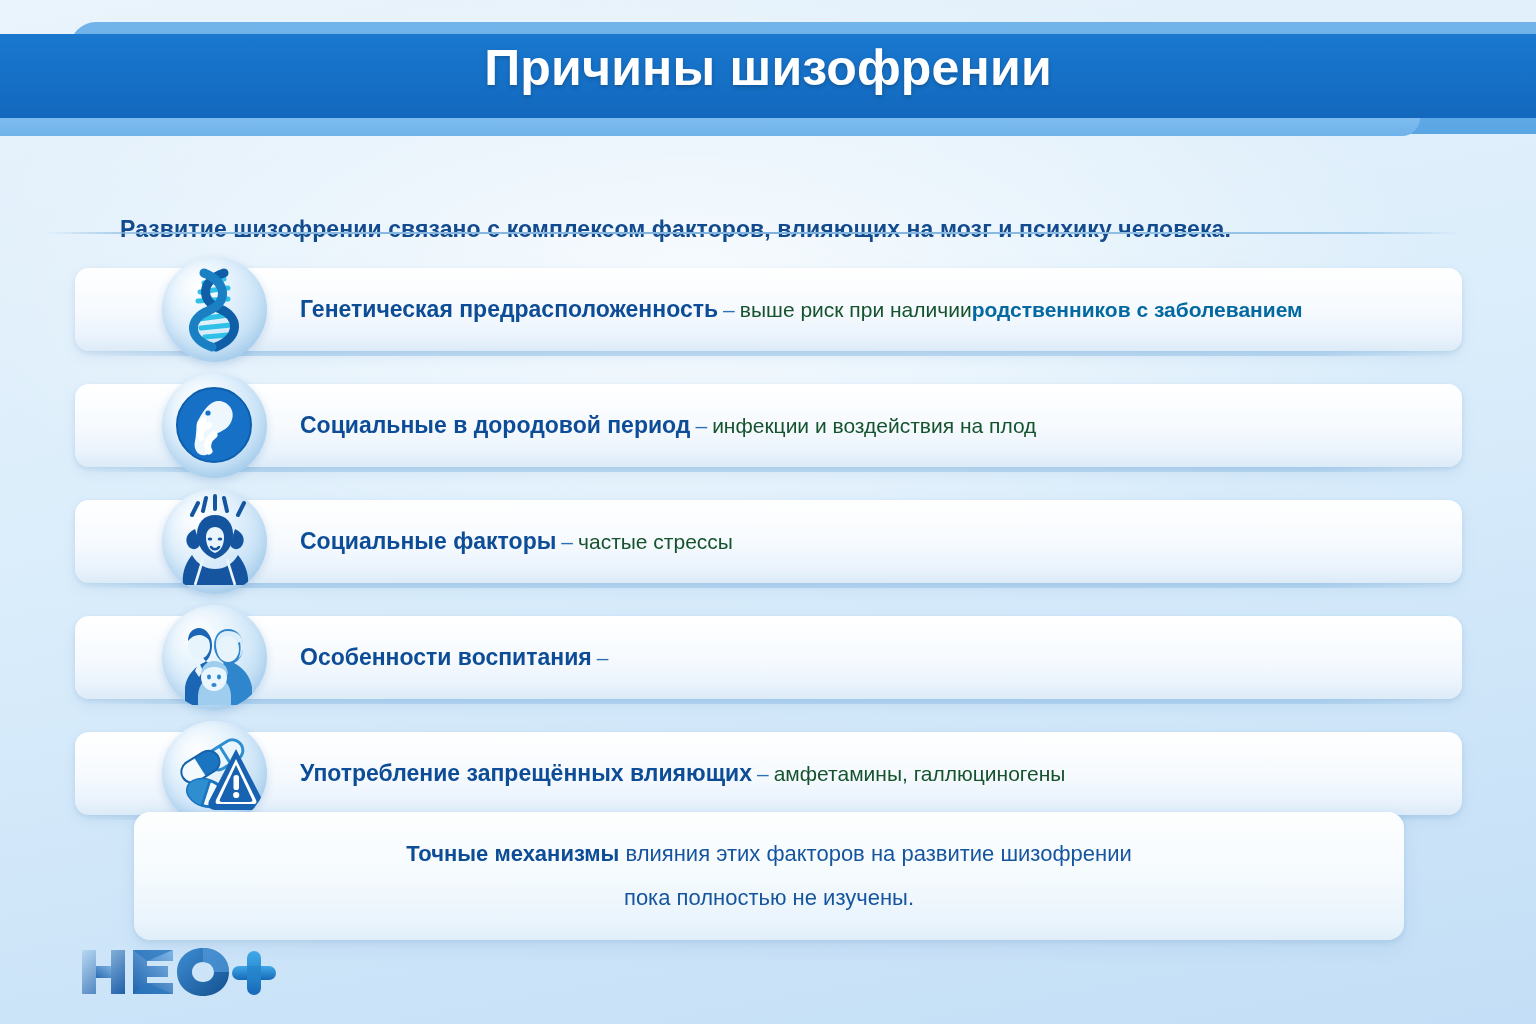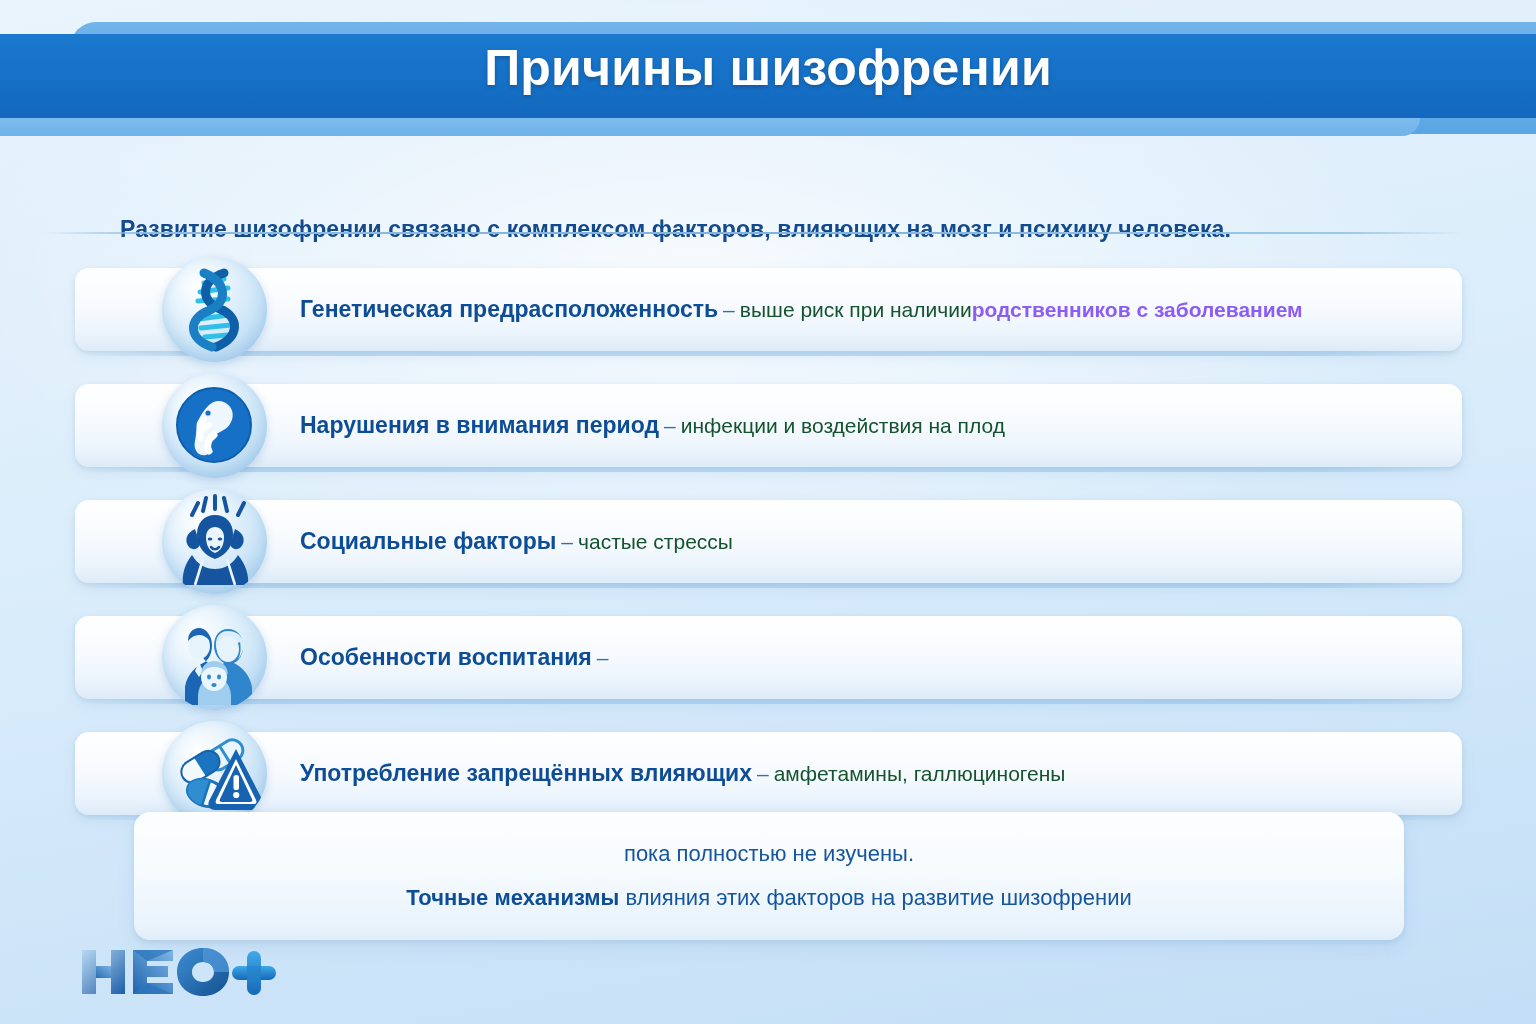--- a/index.html
+++ b/index.html
@@ -70,21 +70,21 @@
   }
   .icon-sphere svg{position:absolute;left:0;top:0;width:105px;height:105px;}
   .row-text{
     position:absolute;left:300px;top:0;height:83px;right:90px;
     display:flex;align-items:center;
     font-size:21px;white-space:nowrap;
   }
   .t-strong{font-weight:bold;color:#0d4c96;font-size:23px;}
   .t-dash{color:#2b6fb5;padding:0 5px;font-size:21px;}
   .t-rest{color:#14532d;font-size:21px;}
-  .t-em{color:#8b5cf6;font-weight:bold;font-size:21px;}
+  .t-em{color:#0369a1;font-weight:bold;font-size:21px;}
   
   .note{
     position:absolute;left:134px;top:812px;width:1270px;height:128px;
     background:linear-gradient(180deg,#fdfefe 0%,#f6fbfe 45%,#eaf4fc 85%,#e0eefa 100%);
     border-radius:16px;
     box-shadow:0 2px 5px rgba(80,130,180,.16), 0 8px 18px rgba(90,140,190,.12);
     display:flex;flex-direction:column;align-items:center;justify-content:center;
   }
   .note-line{color:#15559f;font-size:22px;line-height:44px;}
   .note-line .b{font-weight:bold;color:#0d4c96;}
@@ -141,21 +141,21 @@
         <circle cx="52" cy="52" r="37" fill="none" stroke="#0d5fad" stroke-width="2"></circle>
         <path d="M58 28 C70 30 74 42 68 51 C63 59 54 59 50 65 C46 72 50 80 44 82
                  C36 84 31 76 33 68 C35 60 33 52 38 44 C43 35 50 27 58 28 Z" fill="#eef7fd"></path>
         <path d="M44 44 C38 44 33 49 35 55 C37 60 43 60 45 56" fill="#ffffff"></path>
         <path d="M47 52 C41 55 36 60 39 65" fill="none" stroke="#ffffff" stroke-width="6" stroke-linecap="round"></path>
         <path d="M52 62 C46 66 44 73 47 78" fill="none" stroke="#ffffff" stroke-width="7" stroke-linecap="round"></path>
         <circle cx="46" cy="40" r="2.6" fill="#1570c6"></circle>
       </svg>
     </div>
     <div class="row-text">
-      <span class="t-strong">Нарушения в внимания период</span>
+      <span class="t-strong">Социальные в дородовой период</span>
       <span class="t-dash">–</span>
       <span class="t-rest">инфекции и воздействия на плод</span>
       <span class="t-em"></span>
     </div>
   </div>
 
   <div class="row">
     <div class="card"></div>
     <div class="icon-sphere">
       <svg viewBox="0 0 105 105">
@@ -252,24 +252,24 @@
       <span class="t-strong">Употребление запрещённых влияющих</span>
       <span class="t-dash">–</span>
       <span class="t-rest">амфетамины, галлюциногены</span>
       <span class="t-em"></span>
     </div>
   </div>
 
 </div>
 
 <div class="note">
-  <div class="note-line">пока полностью не изучены.</div>
   <div class="note-line">
     <span class="b">Точные механизмы</span><span> влияния этих факторов на развитие шизофрении</span>
   </div>
+  <div class="note-line">пока полностью не изучены.</div>
 </div>
 
 <div class="logo">
   <svg viewBox="0 0 200 56">
     <defs>
       <linearGradient id="g1" x1="0" y1="0" x2="1" y2="1">
         <stop offset="0" stop-color="#b9d8f2"></stop>
           <stop offset="1" stop-color="#1c5fa8"></stop>
       </linearGradient>
       <linearGradient id="g2" x1="0" y1="1" x2="1" y2="0">

